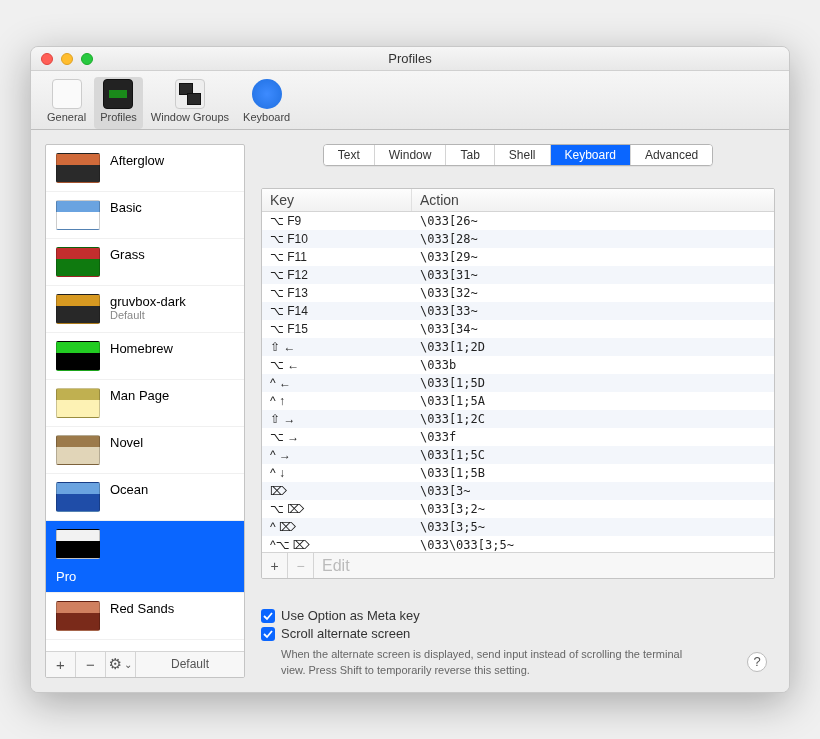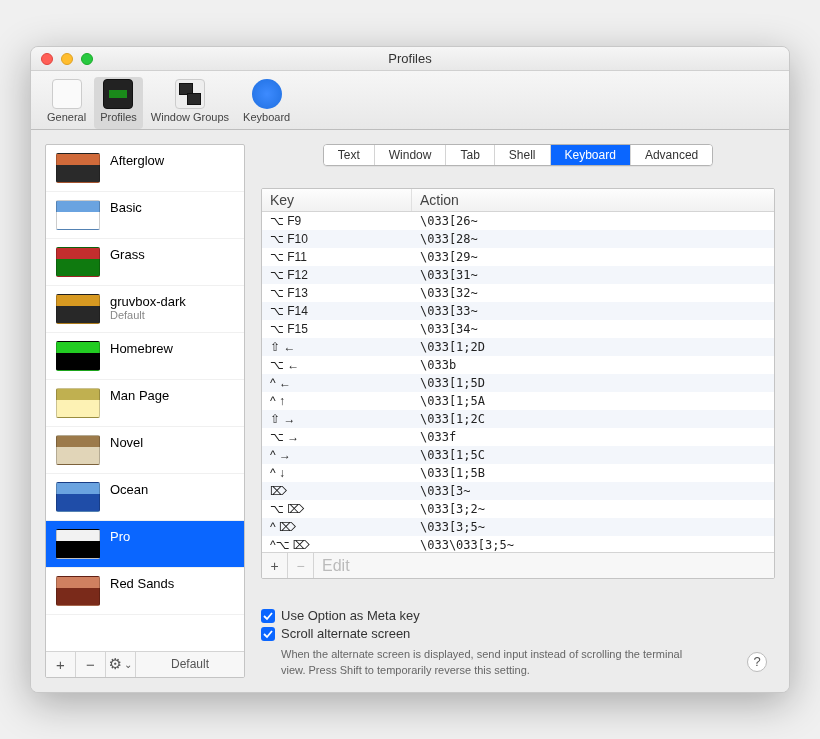--- a/index.html
+++ b/index.html
@@ -20,21 +20,21 @@
 .ic-profiles { background: #222; border: 1px solid #111; }
 .ic-profiles::after { content:""; width:18px; height:8px; background:#1a8a1a; display:block; }
 .ic-groups { background: #eee; border: 1px solid #ccc; position:relative; }
 .ic-groups::before,.ic-groups::after{content:"";position:absolute;width:12px;height:10px;background:#2a2a2a;border:1px solid #111;}
 .ic-groups::before{top:3px;left:3px;} .ic-groups::after{bottom:3px;right:3px;}
 .ic-encodings { background: radial-gradient(circle,#3d8bff,#1f6fe0); border-radius:50%; }
 .content { display: flex; gap: 16px; padding: 14px; background: #ececec; }
 .sidebar { width: 200px; background: #fff; border: 1px solid #c4c4c4; border-radius: 2px; display: flex; flex-direction: column; overflow: hidden; }
 .plist { flex: 1; overflow: auto; }
 .prow { display: flex; align-items: flex-start; gap: 10px; padding: 8px 10px; border-bottom: 1px solid #f0f0f0; cursor: pointer; }
-.prow.selected { background: #0a66ff; color: #fff; }
+.prow.selected { background: #0a66ff; color: #fff; flex-direction: column; }
 .pthumb { width: 44px; height: 30px; border: 1px solid rgba(0,0,0,0.2); border-radius: 2px; flex-shrink: 0; }
 .pname { font-size: 13px; }
 .psubtitle { font-size: 11px; color: #888; }
 .sidebar-footer { display: flex; border-top: 1px solid #d4d4d4; background: #f7f7f7; height: 26px; }
 .sfbtn { width: 30px; border-right: 1px solid #d4d4d4; display:flex;align-items:center;justify-content:center;font-size:15px;color:#555;cursor:pointer; }
 .sfbtn.wide { flex: 1; border-right: none; font-size: 12px; }
 .gearwrap{display:flex;align-items:center;gap:2px;}
 .main { flex: 1; display: flex; flex-direction: column; gap: 16px; }
 .tabs { display: flex; justify-content: center; margin-bottom: 6px; }
 .seg { display: flex; border: 1px solid #b4b4b4; border-radius: 4px; overflow: hidden; background: #fff; box-shadow: 0 1px 0 rgba(0,0,0,0.05);}

